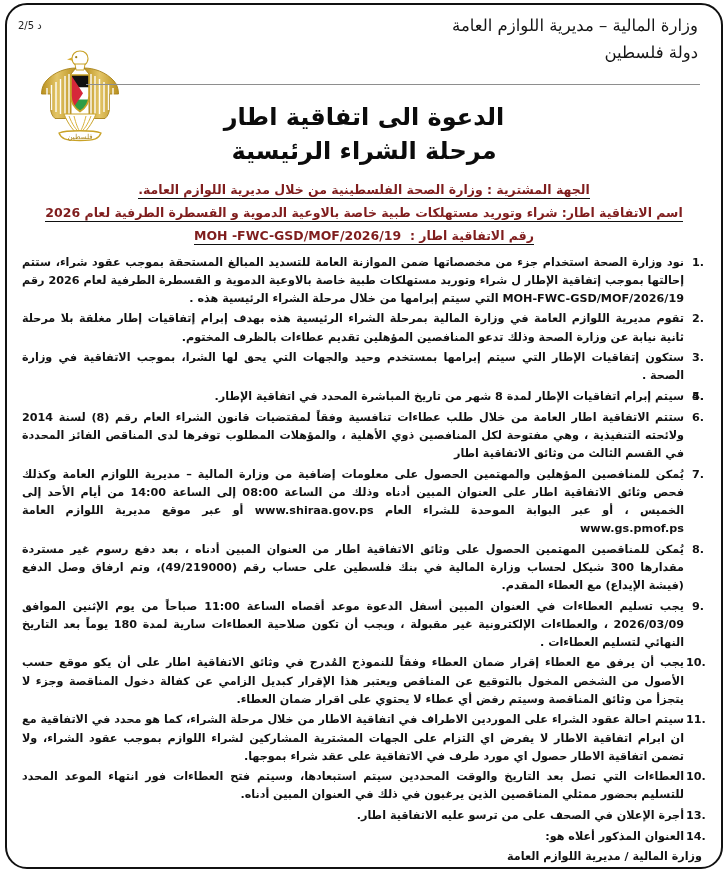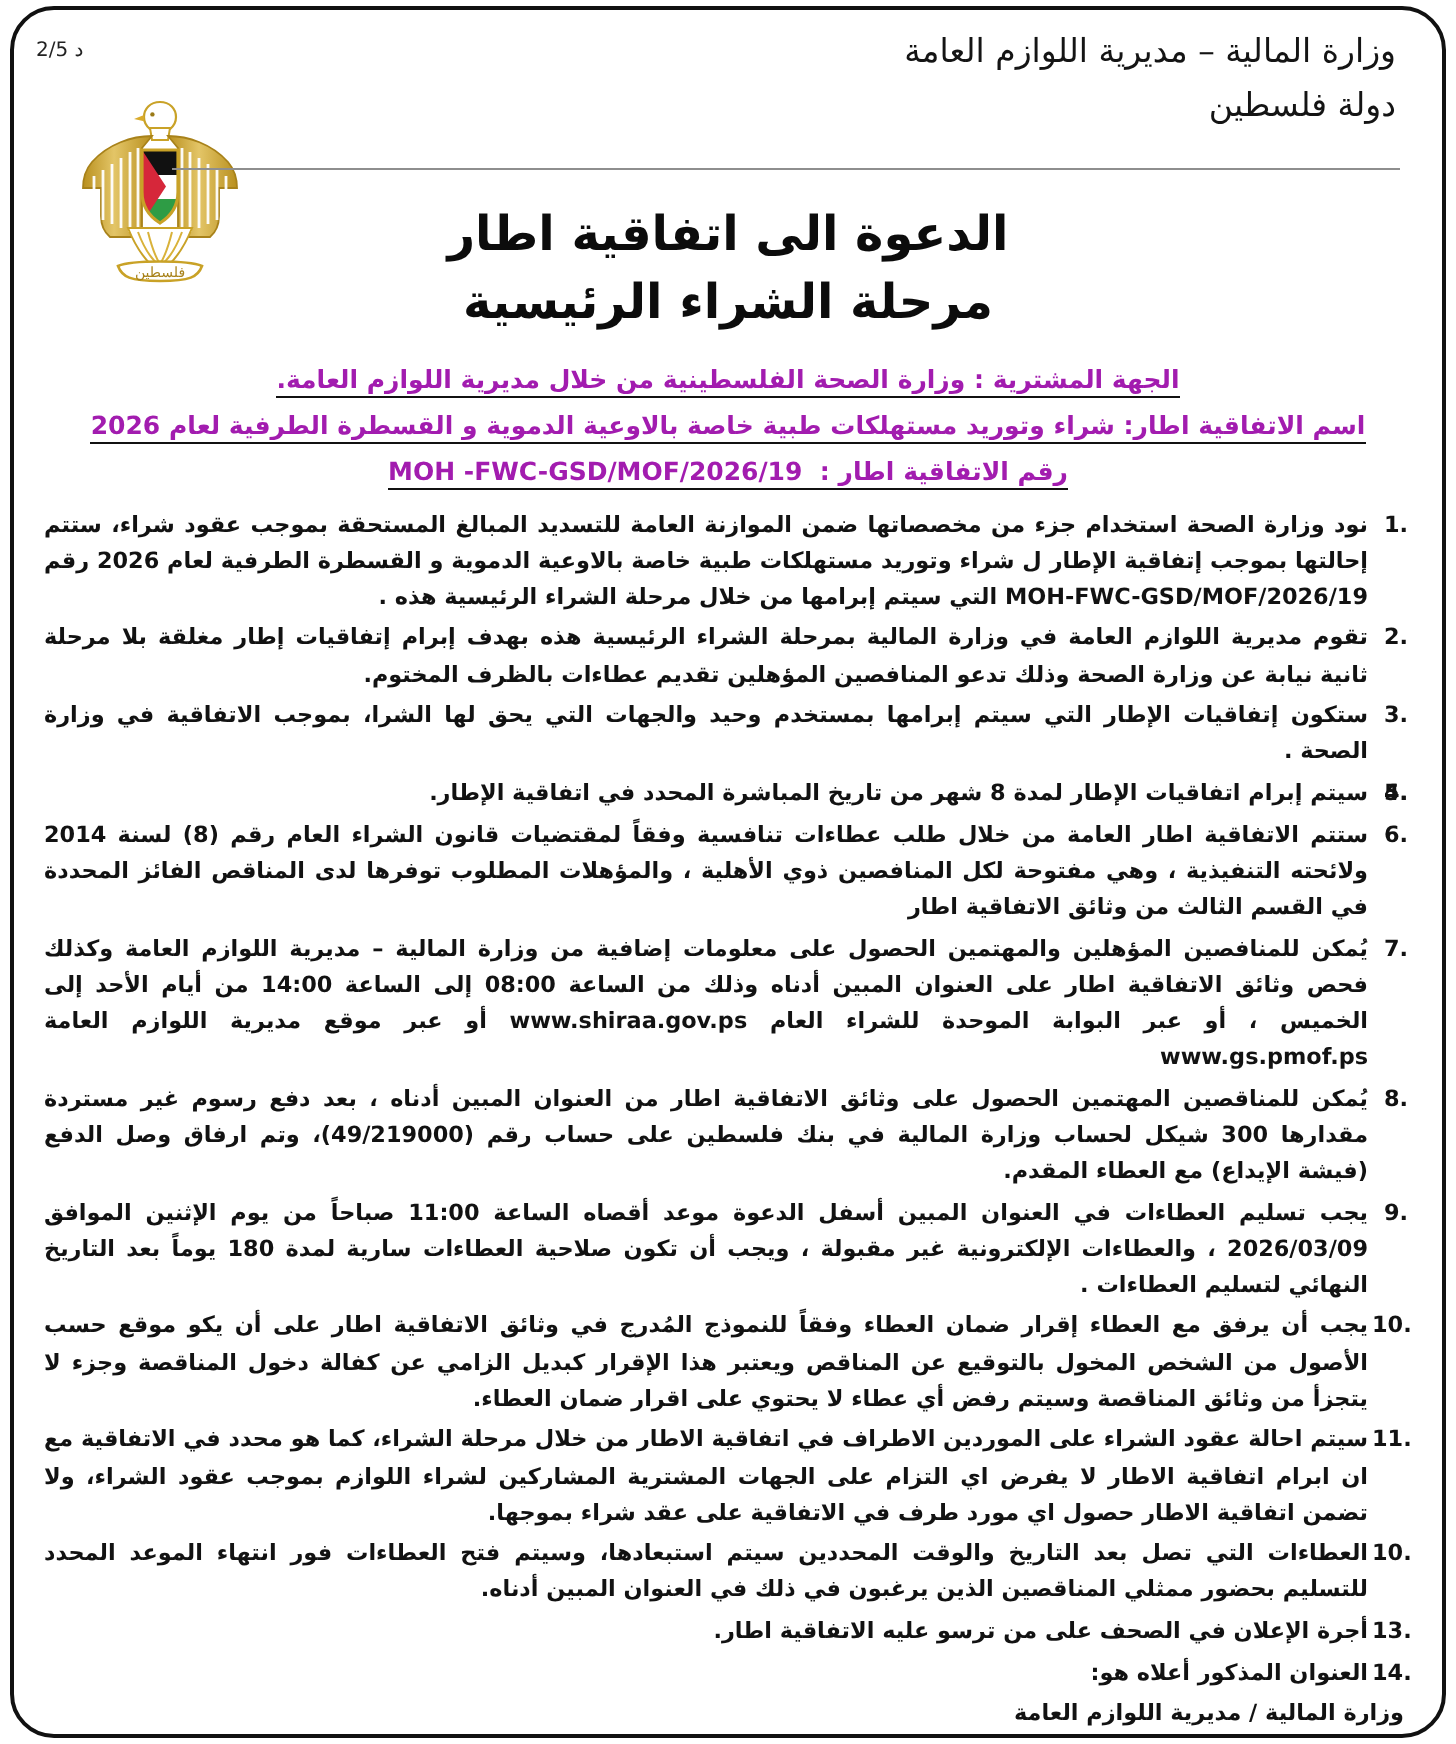--- a/index.html
+++ b/index.html
@@ -103,21 +103,21 @@
 
   
   .subtitle-block {
     margin-top: 10px;
     text-align: center;
   }
   .subtitle-line {
     font-size: 12.5px;
     font-weight: bold;
     line-height: 1.85;
-    color: #a21caf;
+    color: #7f1d1d;
     white-space: nowrap;
   }
   .subtitle-line > span {
     border-bottom: 1px solid #111;
     padding-bottom: 1px;
   }
   .ltr-inline {
     direction: ltr;
     unicode-bidi: embed;
     display: inline-block;

